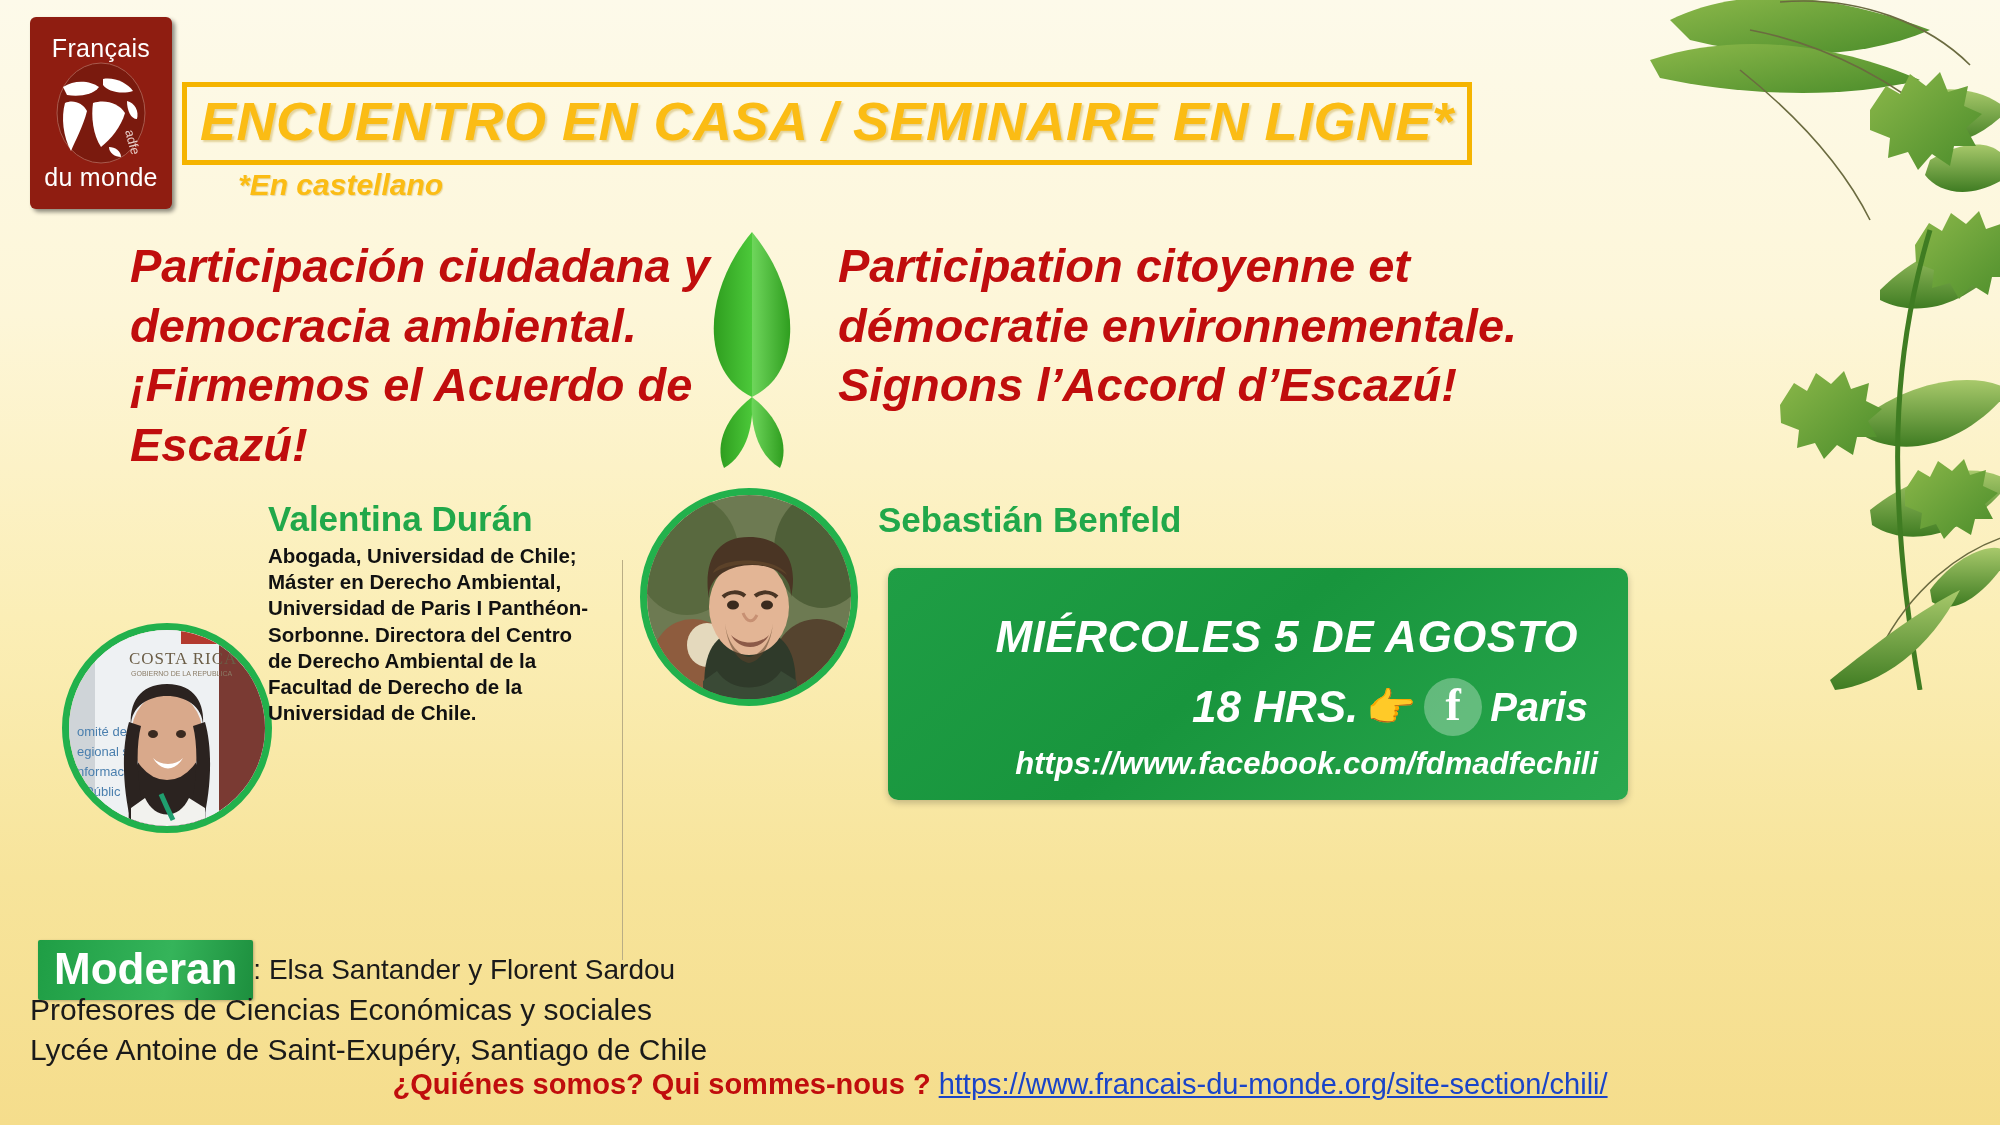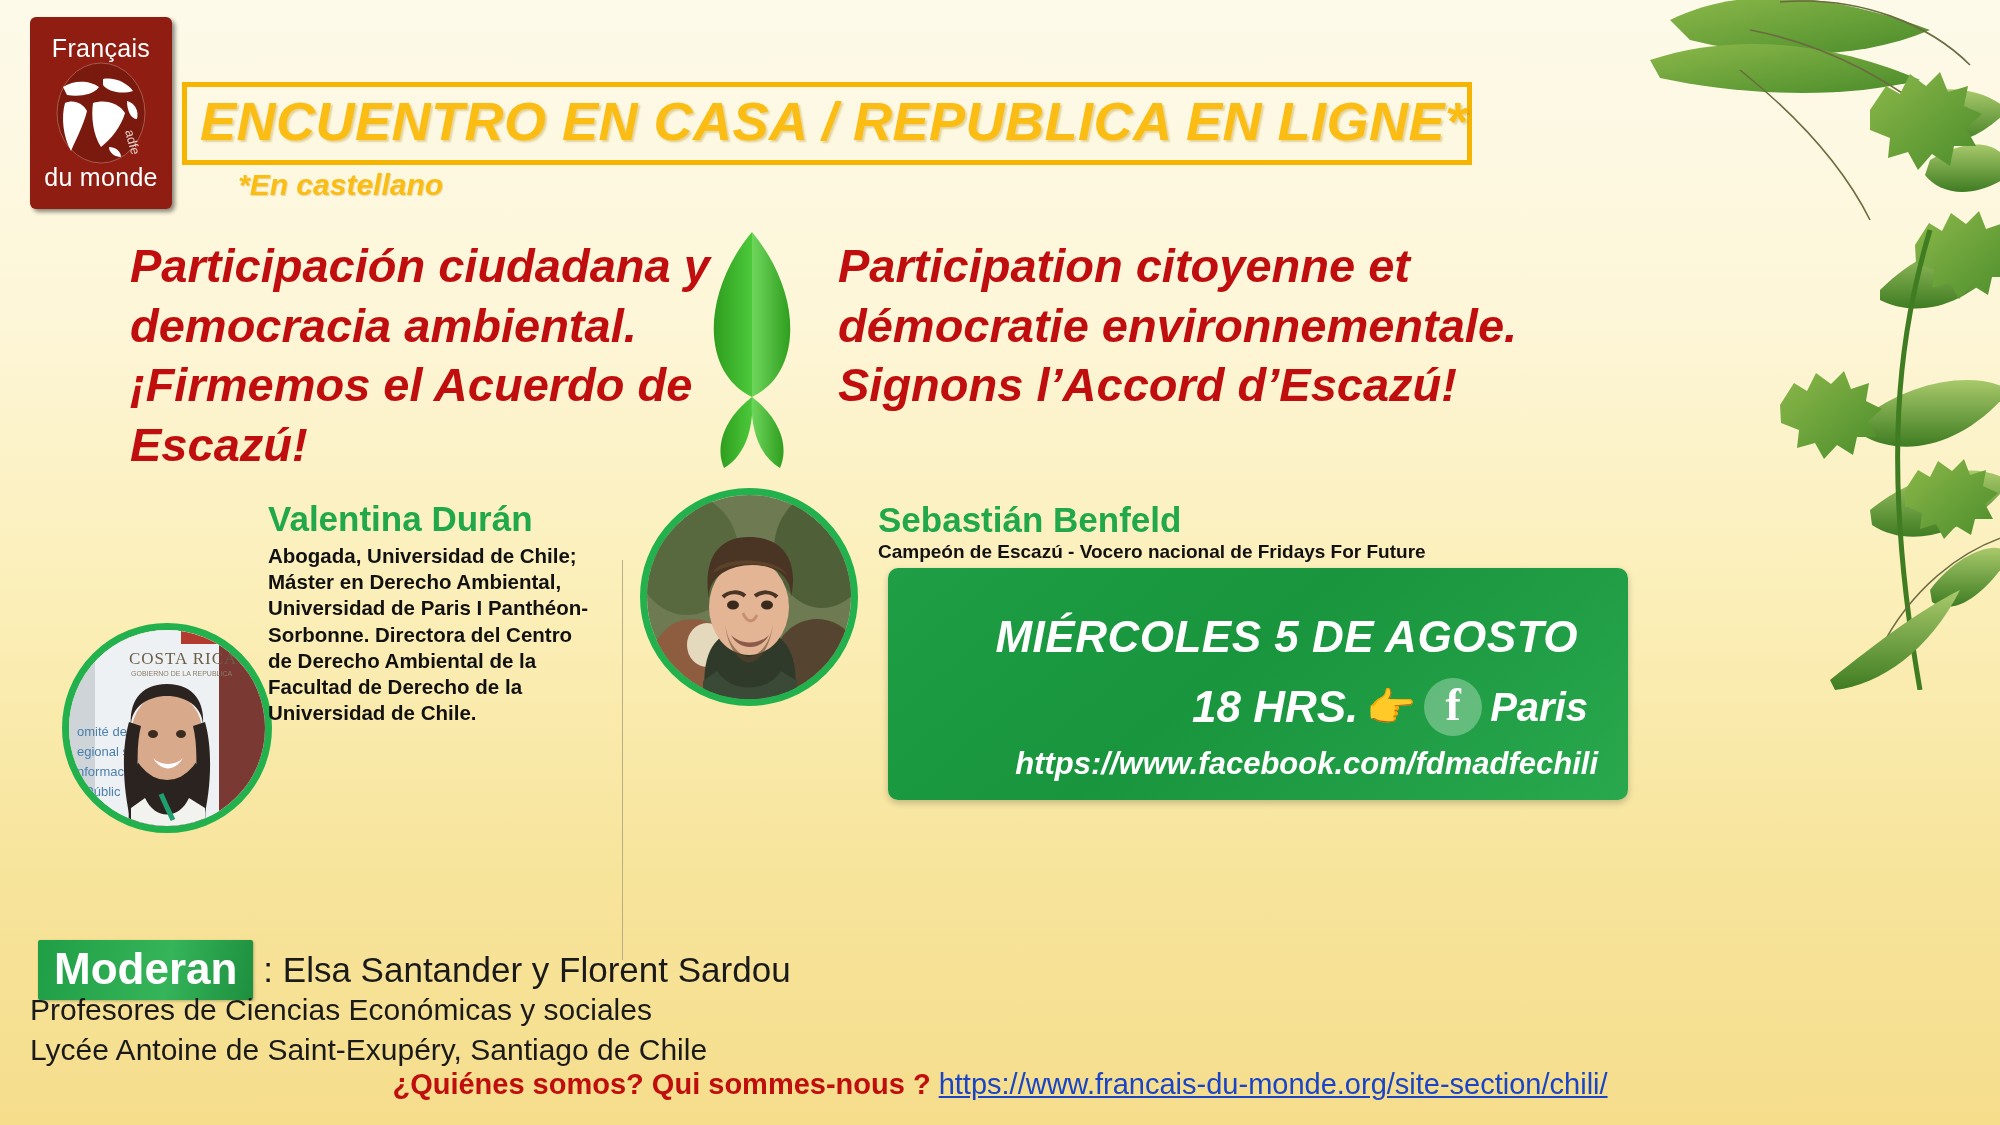--- a/index.html
+++ b/index.html
@@ -131,21 +131,21 @@
 
   
   .mod-row{position:absolute;left:38px;top:940px;display:flex;align-items:center;}
   .mod-badge{
     background:linear-gradient(100deg,#1f9e45,#35b45a 60%,#1d8f3e);
     color:#ffffff;font-size:44px;font-weight:bold;
     padding:4px 16px 6px 16px;border-radius:2px;
     box-shadow:1px 1px 3px rgba(0,0,0,.25);
   }
   .mod-names{
-    color:#1a1a1a;font-size:35px;margin-left:10px;white-space:nowrap;
+    color:#1a1a1a;font-size:28px;white-space:nowrap;
   }
   .mod-sub{
     position:absolute;left:30px;top:990px;color:#1a1a1a;font-size:30px;line-height:1.33;
   }
 
   
   .footer{
     position:absolute;left:0;top:1068px;width:2000px;text-align:center;
     font-size:29px;font-weight:bold;white-space:nowrap;
   }
@@ -202,21 +202,21 @@
         <path d="M44 42 C56 38 70 42 76 52 C72 66 62 78 52 86 C44 74 42 56 44 42 Z" fill="#fff"></path>
         <path d="M78 40 C86 42 90 50 88 58 C82 58 78 50 78 40 Z" fill="#fff"></path>
         <path d="M60 86 C66 86 72 90 72 96 C66 96 60 92 60 86 Z" fill="#fff"></path>
         <text x="76" y="70" fill="#e8cfc9" font-size="13" font-family="Liberation Sans, sans-serif" transform="rotate(75 76 70)">adfe</text>
       </svg>
     </div>
     <div class="logo-bot">du monde</div>
   </div>
 
   <div class="title-box"></div>
-  <div class="title-text">ENCUENTRO EN CASA / REPUBLICA EN LIGNE*</div>
+  <div class="title-text">ENCUENTRO EN CASA / SEMINAIRE EN LIGNE*</div>
   <div class="subtitle">*En castellano</div>
 
   <svg class="leaf" viewBox="0 0 150 250">
     <defs>
       <linearGradient id="leafL" x1="0" y1="0" x2="1" y2="0">
         <stop offset="0%" stop-color="#2f9e1f"></stop>
           <stop offset="100%" stop-color="#4cc93a"></stop>
       </linearGradient>
       <linearGradient id="leafR" x1="0" y1="0" x2="1" y2="0">
         <stop offset="0%" stop-color="#6fd65c"></stop>
@@ -278,21 +278,20 @@
       <ellipse cx="120" cy="110" rx="6" ry="4.5" fill="#3a2a1e"></ellipse>
       <path d="M76 102 C82 96 92 96 98 101" stroke="#4a3524" stroke-width="4" fill="none"></path>
       <path d="M108 101 C114 96 124 96 130 102" stroke="#4a3524" stroke-width="4" fill="none"></path>
       <path d="M96 118 C100 128 106 128 110 120" stroke="#c79073" stroke-width="3" fill="none"></path>
       <path d="M84 140 C94 150 112 150 122 140 C114 156 92 156 84 140 Z" fill="#8c5a48"></path>
       <path d="M78 128 C80 146 90 160 102 162 C114 160 124 146 126 128 C124 150 114 166 102 168 C90 166 80 150 78 128 Z" fill="#5c4229" opacity=".55"></path>
       <path d="M70 176 C84 198 120 198 134 176 L150 186 L150 204 L56 204 L56 186 Z" fill="#3a4a36"></path>
     </svg>
   </div>
   <div class="speaker-name name-2">Sebastián Benfeld</div>
-  <div class="bio-2">Campeón de Escazú - Vocero nacional de Fridays For Future</div>
 
   <div class="event-box">
     <div class="event-date">MIÉRCOLES 5 DE AGOSTO</div>
     <div class="event-time-row">
       <div class="event-time">18 HRS.</div>
       <div class="point-emoji">👉</div>
       <div class="fb-icon">
           <span>f</span>
         </div>
       <div class="live-text">Paris</div>

